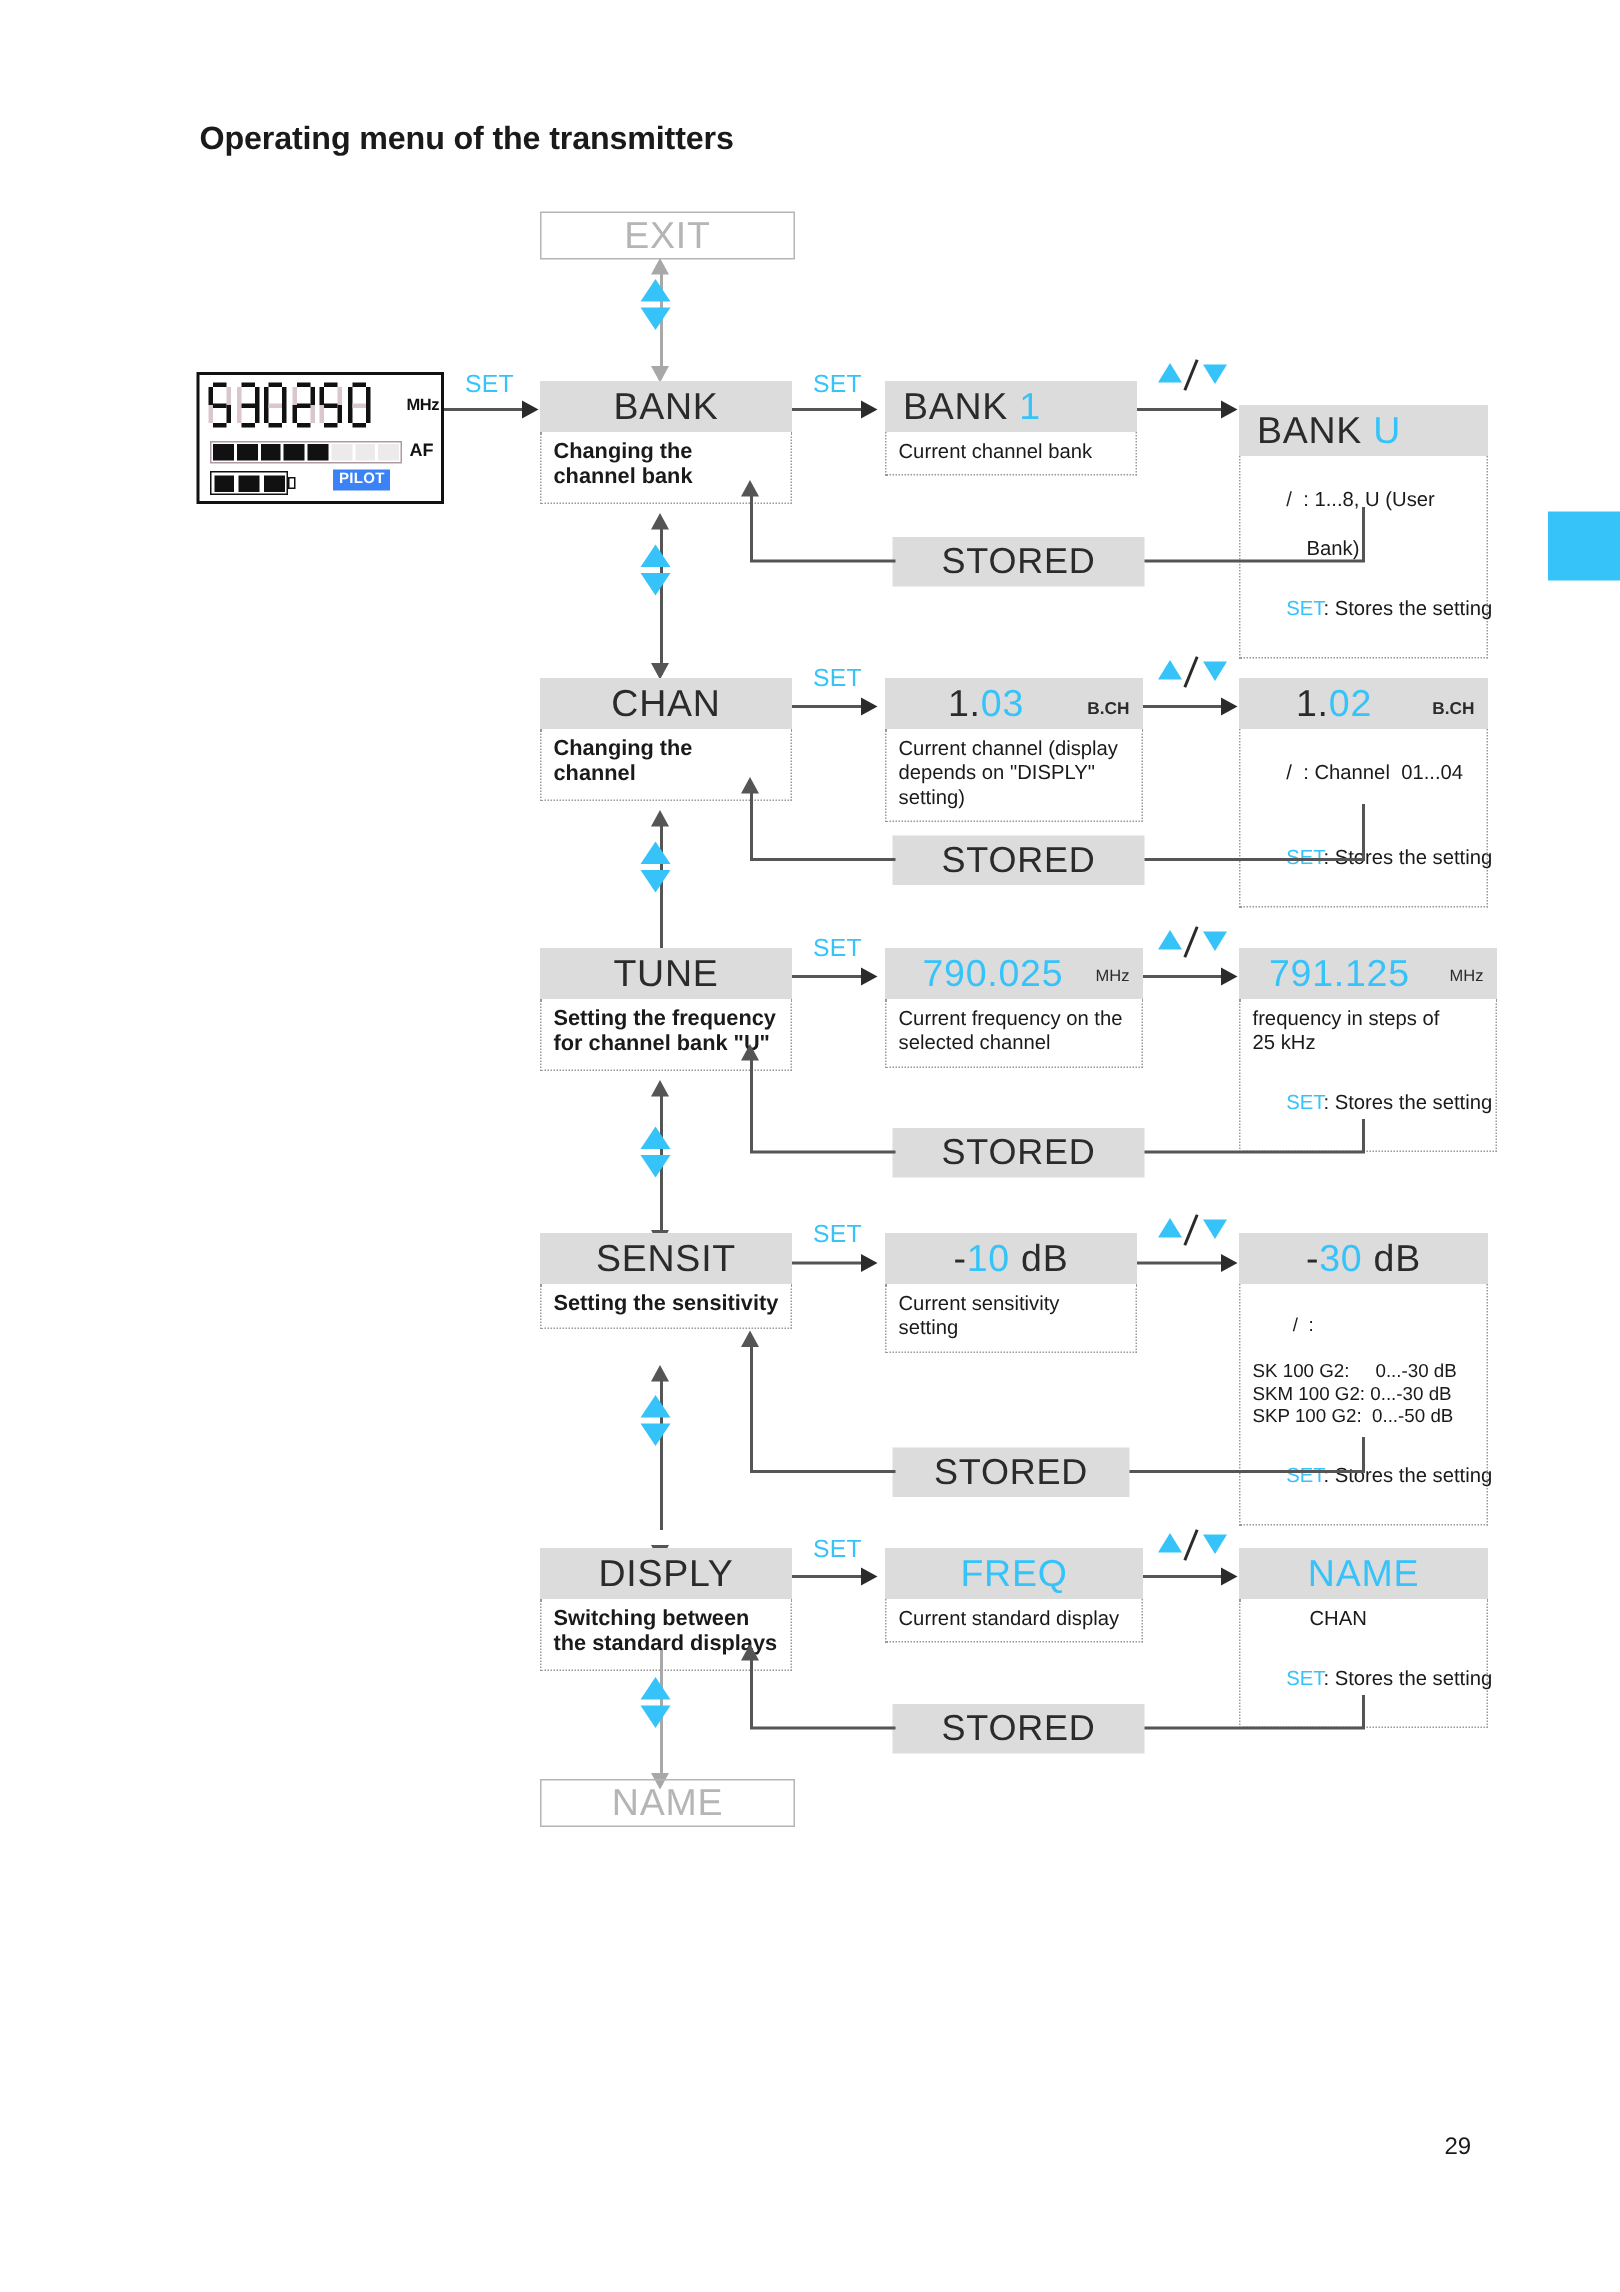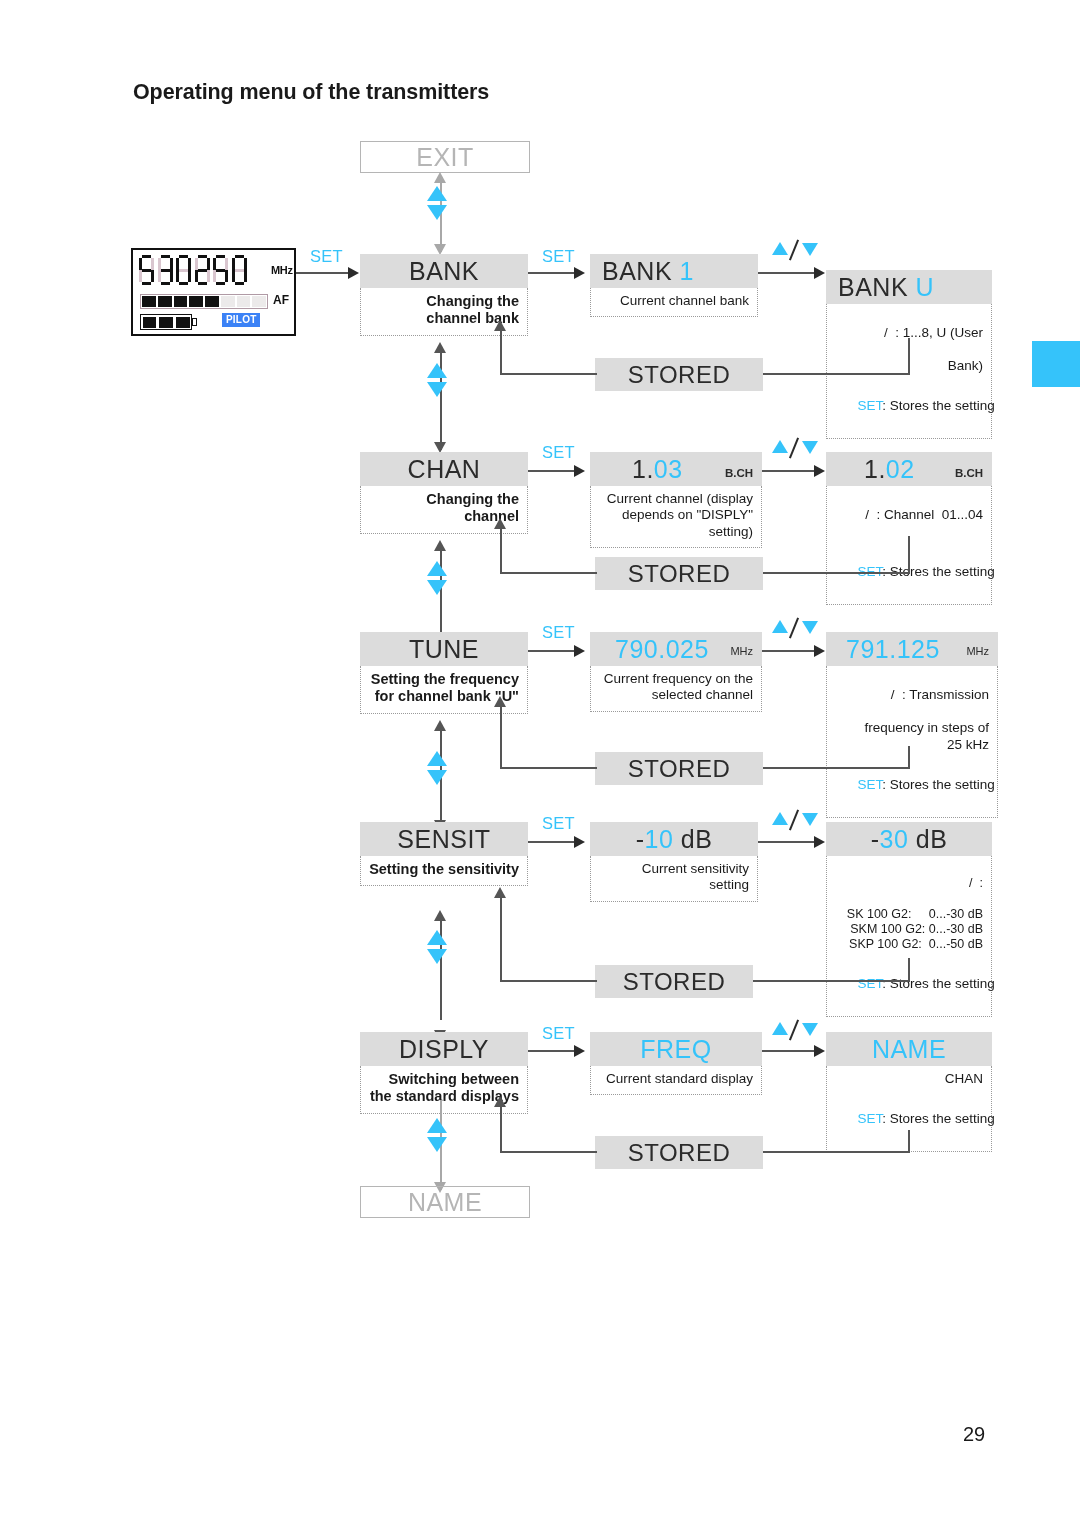--- a/index.html
+++ b/index.html
@@ -27,21 +27,21 @@
     position: absolute;
     right: 0px; top: 341px;
     width: 48px; height: 46px;
     background: #35c3fa;
   }
 
   
   #page-number {
     position: absolute;
     left: 963px; top: 1423px;
-    font-size: 20px;
+    font-size: 16px;
     color: #1a1a1a;
     text-align: right;
   }
 
   
   #lcd {
     position: absolute;
     left: 131px; top: 248px;
     width: 165px; height: 88px;
     border: 2px solid #111;
@@ -142,21 +142,20 @@
   }
   .node .head .suffix.thin { font-weight: normal; font-size: 11px; }
 
   .node .body {
     border: 1px dotted #9a9a9a;
     border-top: none;
     padding: 5px 8px 7px 8px;
     font-size: 13.5px;
     color: #1a1a1a;
     line-height: 1.22;
-    text-align: right;
   }
   .node .body.bold { font-weight: bold; font-size: 14.5px; line-height: 1.2; }
   .node .body .set-tag { color: #35c3fa; font-weight: normal; }
   .node .body .row { white-space: pre; }
 
   
   .ghost {
     position: absolute;
     border: 1.5px solid #b5b5b5;
     height: 32px;
@@ -519,23 +518,20 @@
 <div class="arrow-r" style="left:814px; top:645px;"></div>
 
 <div class="node" style="left:826px; top:632px; width:172px;">
   <div class="head">
     <div class="title" style="padding-left:20px;">
       <span class="cy">791.125</span>
     </div>
     <div class="suffix thin" style="bottom:9px;">MHz</div>
   </div>
   <div class="body">
-    <div class="row" style="padding-left:14px;">
-      <span>/</span>&nbsp;&nbsp;<span>: Transmission</span>
-    </div>
     <div class="row">frequency in steps of</div>
     <div class="row">25 kHz</div>
     <div style="height:7px"></div>
     <div class="row">
       <span class="set-tag">SET</span><span>: Stores the setting</span>
     </div>
   </div>
 </div>
 
 <div class="stored" style="left:595px; top:752px; width:168px;">

